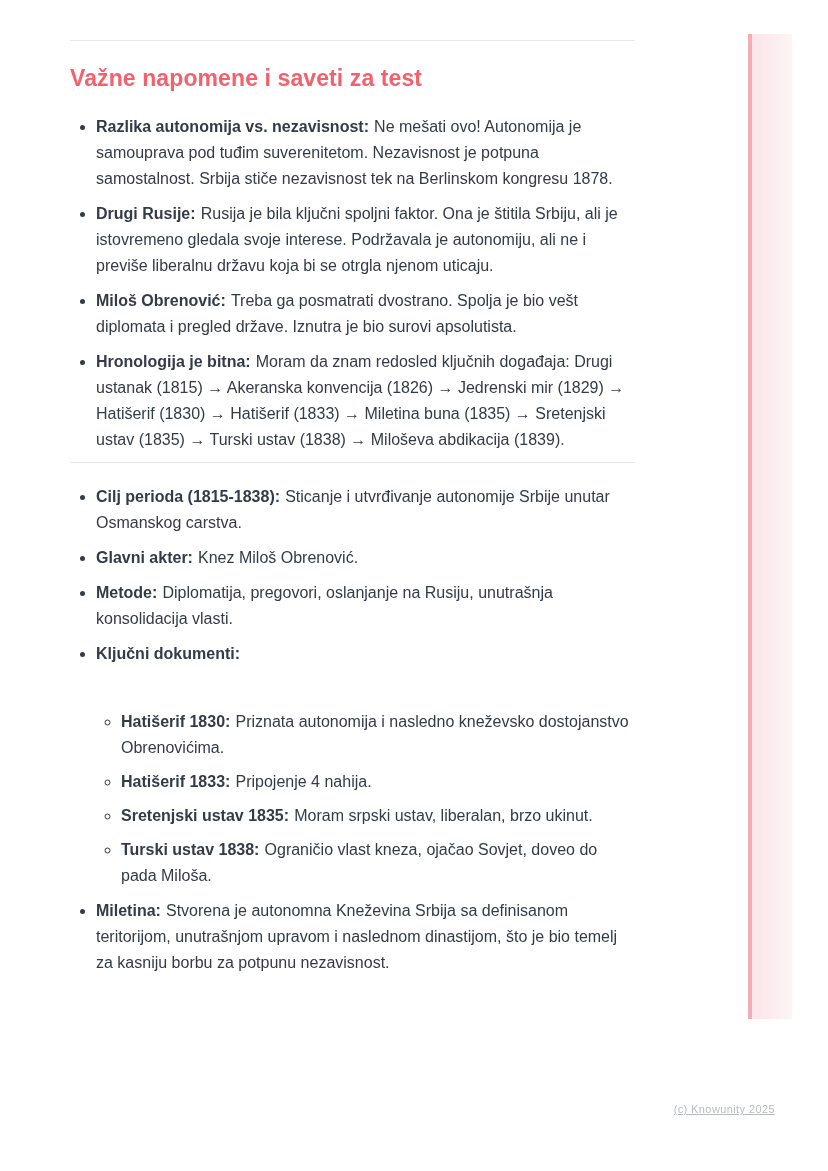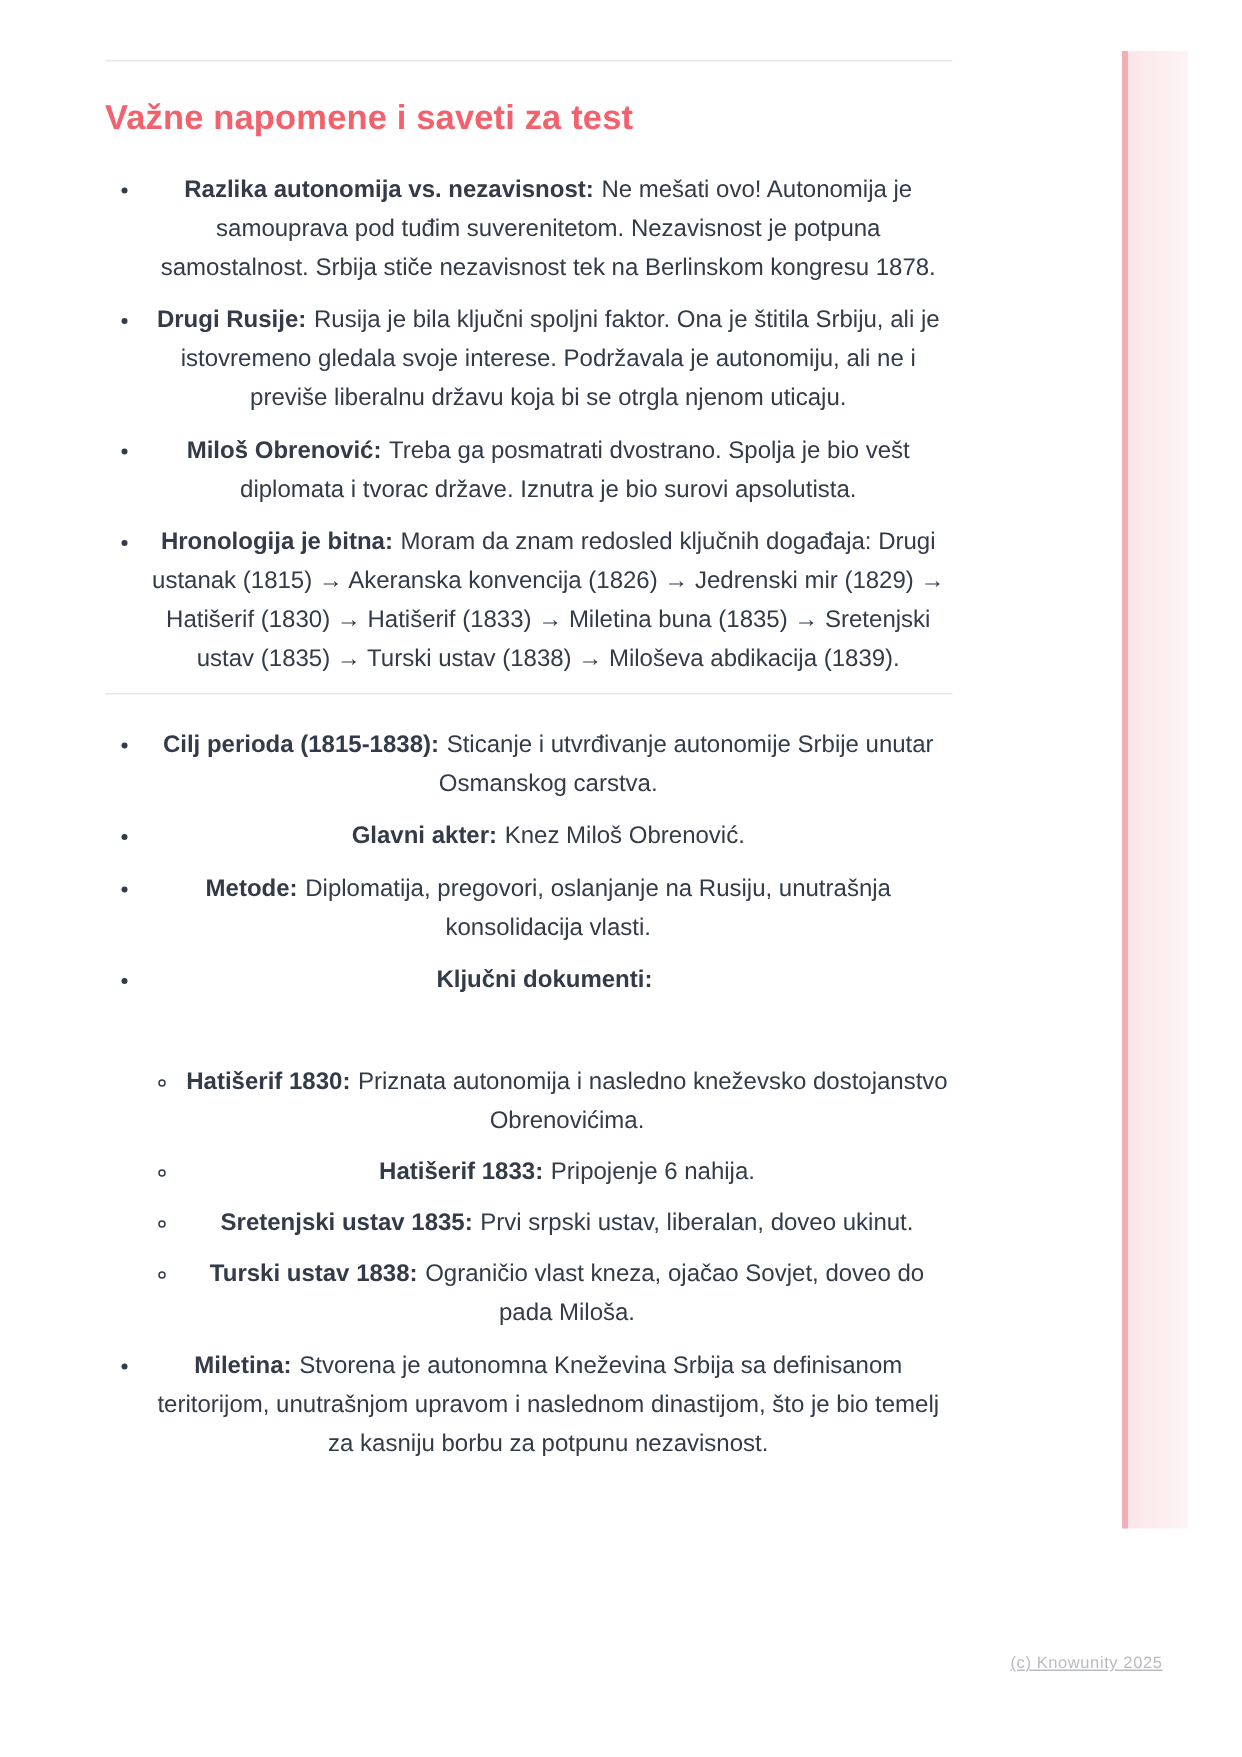--- a/index.html
+++ b/index.html
@@ -46,21 +46,20 @@
     font-weight: 700;
     color: var(--accent);
     letter-spacing: 0.1px;
   }
 
   ul.main-list {
     margin-top: 21px;
     padding-left: 26px;
     list-style: disc outside;
     color: var(--text);
-    text-align: center;
   }
   ul.main-list > li {
     font-size: 16px;
     line-height: 26px;
     margin-bottom: 9px;
     color: var(--text);
   }
 
   ul.sub-list {
     margin-top: 2px;
@@ -112,21 +111,21 @@
     <h2 class="section-title">Važne napomene i saveti za test</h2>
 
     <ul class="main-list">
       <li>
         <span class="lead">Razlika autonomija vs. nezavisnost:</span><span>Ne mešati ovo! Autonomija je samouprava pod tuđim suverenitetom. Nezavisnost je potpuna samostalnost. Srbija stiče nezavisnost tek na Berlinskom kongresu 1878.</span>
       </li>
       <li>
         <span class="lead">Drugi Rusije:</span><span>Rusija je bila ključni spoljni faktor. Ona je štitila Srbiju, ali je istovremeno gledala svoje interese. Podržavala je autonomiju, ali ne i previše liberalnu državu koja bi se otrgla njenom uticaju.</span>
       </li>
       <li>
-        <span class="lead">Miloš Obrenović:</span><span>Treba ga posmatrati dvostrano. Spolja je bio vešt diplomata i tvorac države. Iznutra je bio surovi apsolutista.</span>
+        <span class="lead">Miloš Obrenović:</span><span>Treba ga posmatrati dvostrano. Spolja je bio vešt diplomata i pregled države. Iznutra je bio surovi apsolutista.</span>
       </li>
       <li>
         <span class="lead">Hronologija je bitna:</span><span>Moram da znam redosled ključnih događaja: Drugi ustanak (1815) → Akeranska konvencija (1826) → Jedrenski mir (1829) → Hatišerif (1830) → Hatišerif (1833) → Miletina buna (1835) → Sretenjski ustav (1835) → Turski ustav (1838) → Miloševa abdikacija (1839).</span>
       </li>
     </ul>
 
     <hr class="divider second">
 
 
     <ul class="main-list">
@@ -139,24 +138,24 @@
       <li>
         <span class="lead">Metode:</span><span>Diplomatija, pregovori, oslanjanje na Rusiju, unutrašnja konsolidacija vlasti.</span>
       </li>
       <li>
         <span class="lead">Ključni dokumenti:</span>
         <ul class="sub-list">
           <li>
             <span class="lead">Hatišerif 1830:</span><span>Priznata autonomija i nasledno kneževsko dostojanstvo Obrenovićima.</span>
           </li>
           <li>
-            <span class="lead">Hatišerif 1833:</span><span>Pripojenje 6 nahija.</span>
+            <span class="lead">Hatišerif 1833:</span><span>Pripojenje 4 nahija.</span>
           </li>
           <li>
-            <span class="lead">Sretenjski ustav 1835:</span><span>Prvi srpski ustav, liberalan, doveo ukinut.</span>
+            <span class="lead">Sretenjski ustav 1835:</span><span>Moram srpski ustav, liberalan, brzo ukinut.</span>
           </li>
           <li>
             <span class="lead">Turski ustav 1838:</span><span>Ograničio vlast kneza, ojačao Sovjet, doveo do pada Miloša.</span>
           </li>
         </ul>
       </li>
       <li>
         <span class="lead">Miletina:</span><span>Stvorena je autonomna Kneževina Srbija sa definisanom teritorijom, unutrašnjom upravom i naslednom dinastijom, što je bio temelj za kasniju borbu za potpunu nezavisnost.</span>
       </li>
     </ul>

